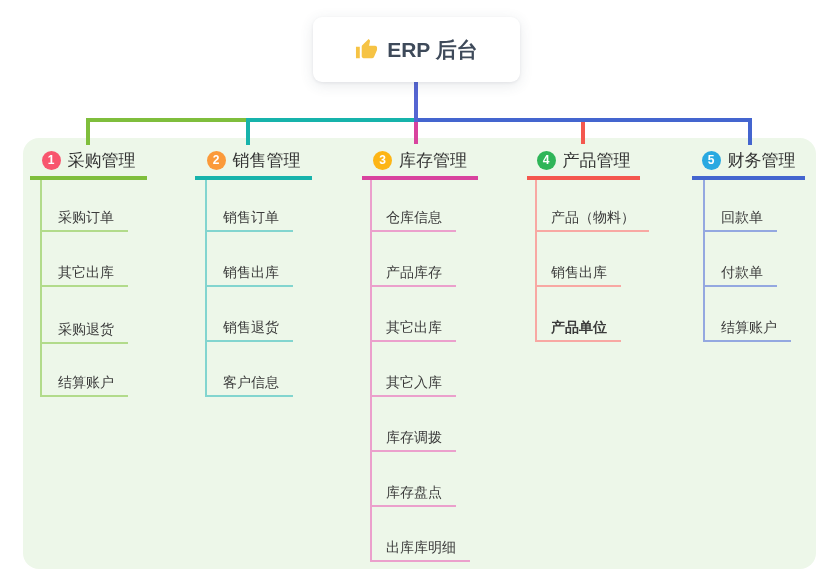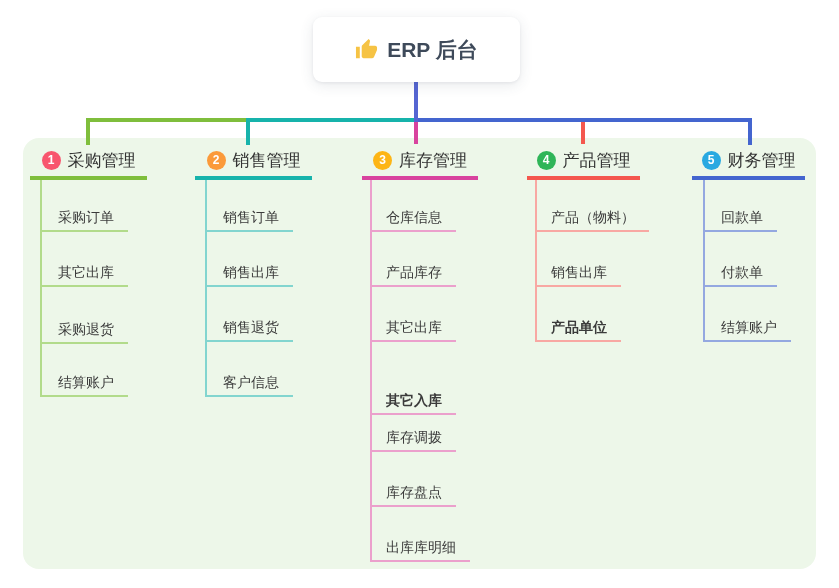--- a/index.html
+++ b/index.html
@@ -115,21 +115,21 @@
   <div class="branch b3" style="--c: #d8439e; --cl: #eba0cc; --badge: #fdb515;">
     <div class="btitle">
       <span class="badge">3</span>
       <span>库存管理</span>
     </div>
     <div class="kids">
         <div class="vline" style="height: 380px;"></div>
         <div class="child" style="top: 60px;">仓库信息</div>
         <div class="child" style="top: 115px;">产品库存</div>
         <div class="child" style="top: 170px;">其它出库</div>
-        <div class="child" style="top: 243px; font-weight: bold;">其它入库</div>
+        <div class="child" style="top: 225px;">其它入库</div>
         <div class="child" style="top: 280px;">库存调拨</div>
         <div class="child" style="top: 335px;">库存盘点</div>
         <div class="child" style="top: 390px;">出库库明细</div>
       </div>
   </div>
 
   <div class="branch b4" style="--c: #f4574e; --cl: #f8a8a3; --badge: #2fb558;">
     <div class="btitle">
       <span class="badge">4</span>
       <span>产品管理</span>

